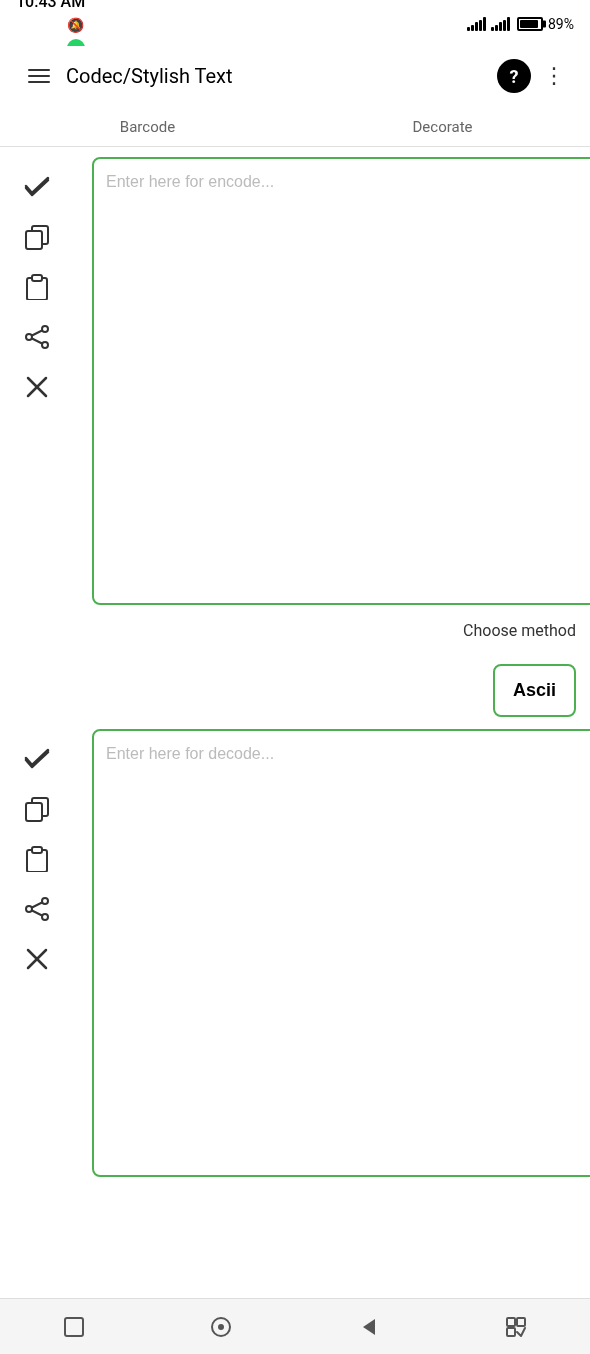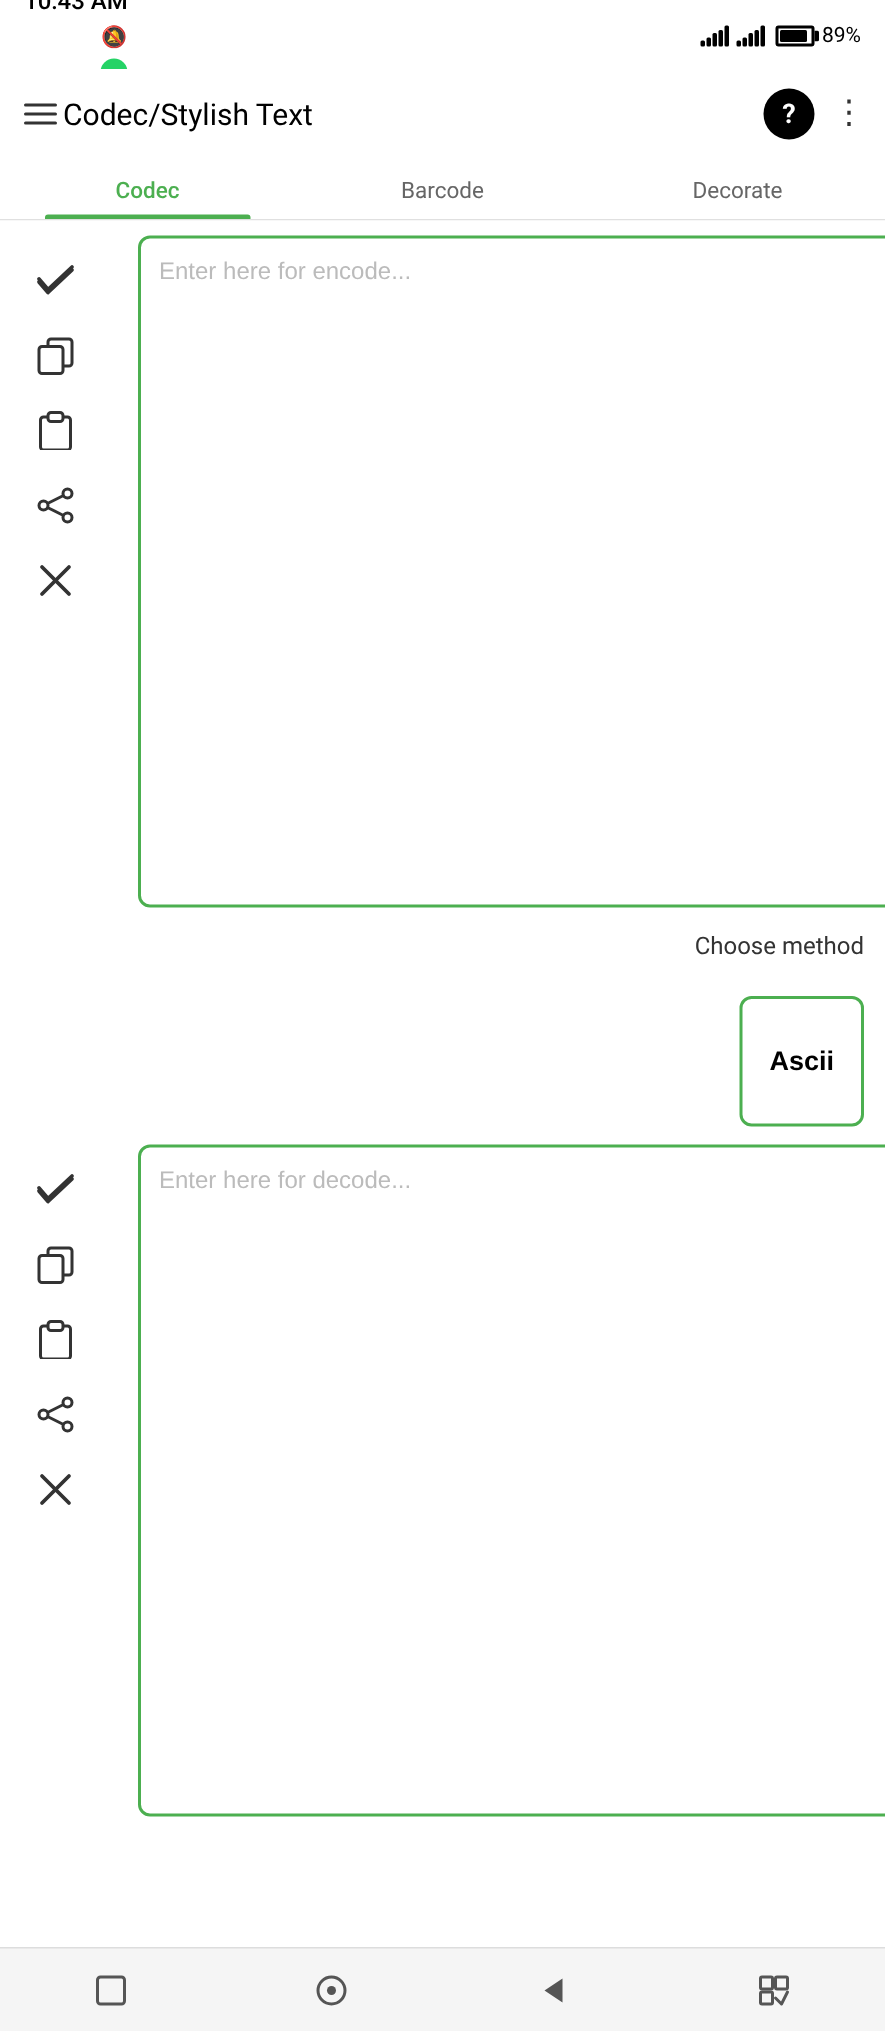--- a/index.html
+++ b/index.html
@@ -65,23 +65,24 @@
       bottom: 1px;
       width: 80%;
       background: #000;
       border-radius: 1px;
     }
 
     
     .top-bar {
       display: flex;
       align-items: center;
-      padding: 8px 12px;
+      padding: 8px 24px;
       background: #fff;
       height: 60px;
+      gap: 12px;
     }
     .hamburger-icon {
       font-size: 22px;
       cursor: pointer;
       color: #333;
       display: flex;
       flex-direction: column;
       gap: 4px;
       padding: 4px;
     }
@@ -223,21 +224,21 @@
       font-size: 16px;
       color: #333;
       white-space: nowrap;
       min-width: 110px;
       padding-left: 6px;
     }
     .method-btn {
       flex: 1;
       border: 2px solid #4caf50;
       border-radius: 8px;
-      padding: 31px 18px;
+      padding: 14px 18px;
       font-size: 18px;
       font-weight: bold;
       color: #000;
       background: #fff;
       cursor: pointer;
       text-align: left;
     }
 
     
     .decode-section {
@@ -328,23 +329,20 @@
     <span></span>
   </div>
   <span class="top-title">Codec/Stylish Text</span>
   <div class="top-actions">
     <div class="help-btn">?</div>
     <div class="more-btn">⋮</div>
   </div>
 </div>
 
 <div class="tabs">
-  <div class="tab active">
-    <span>Codec</span>
-  </div>
   <div class="tab">
     <span>Barcode</span>
   </div>
   <div class="tab">
     <span>Decorate</span>
   </div>
 </div>
 
 <div class="main-content">
 

